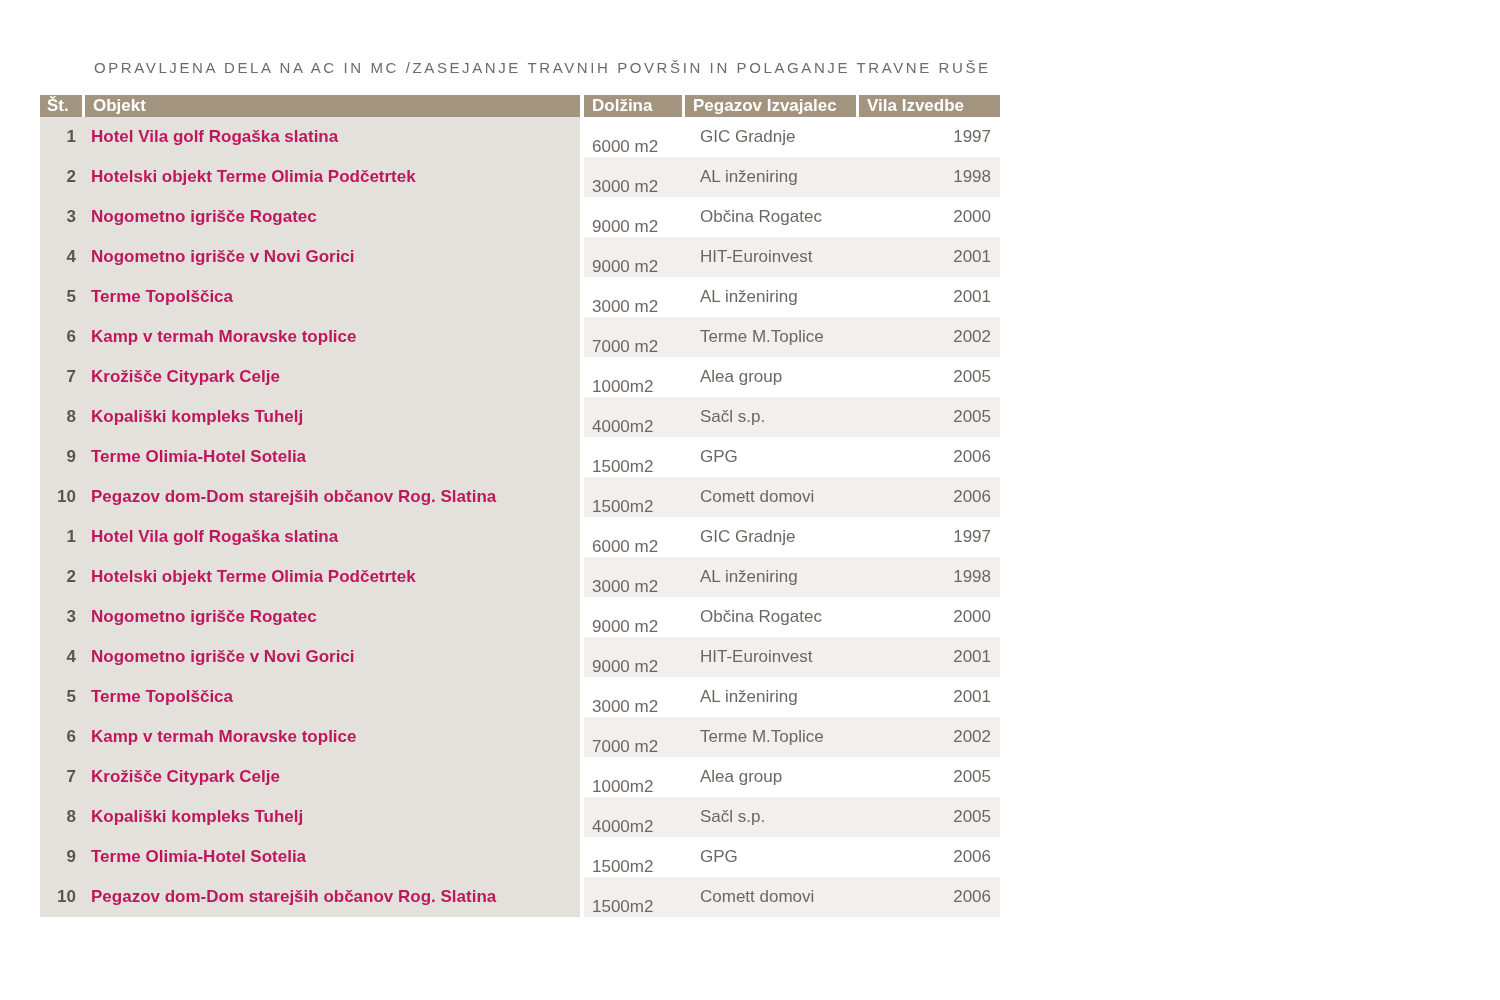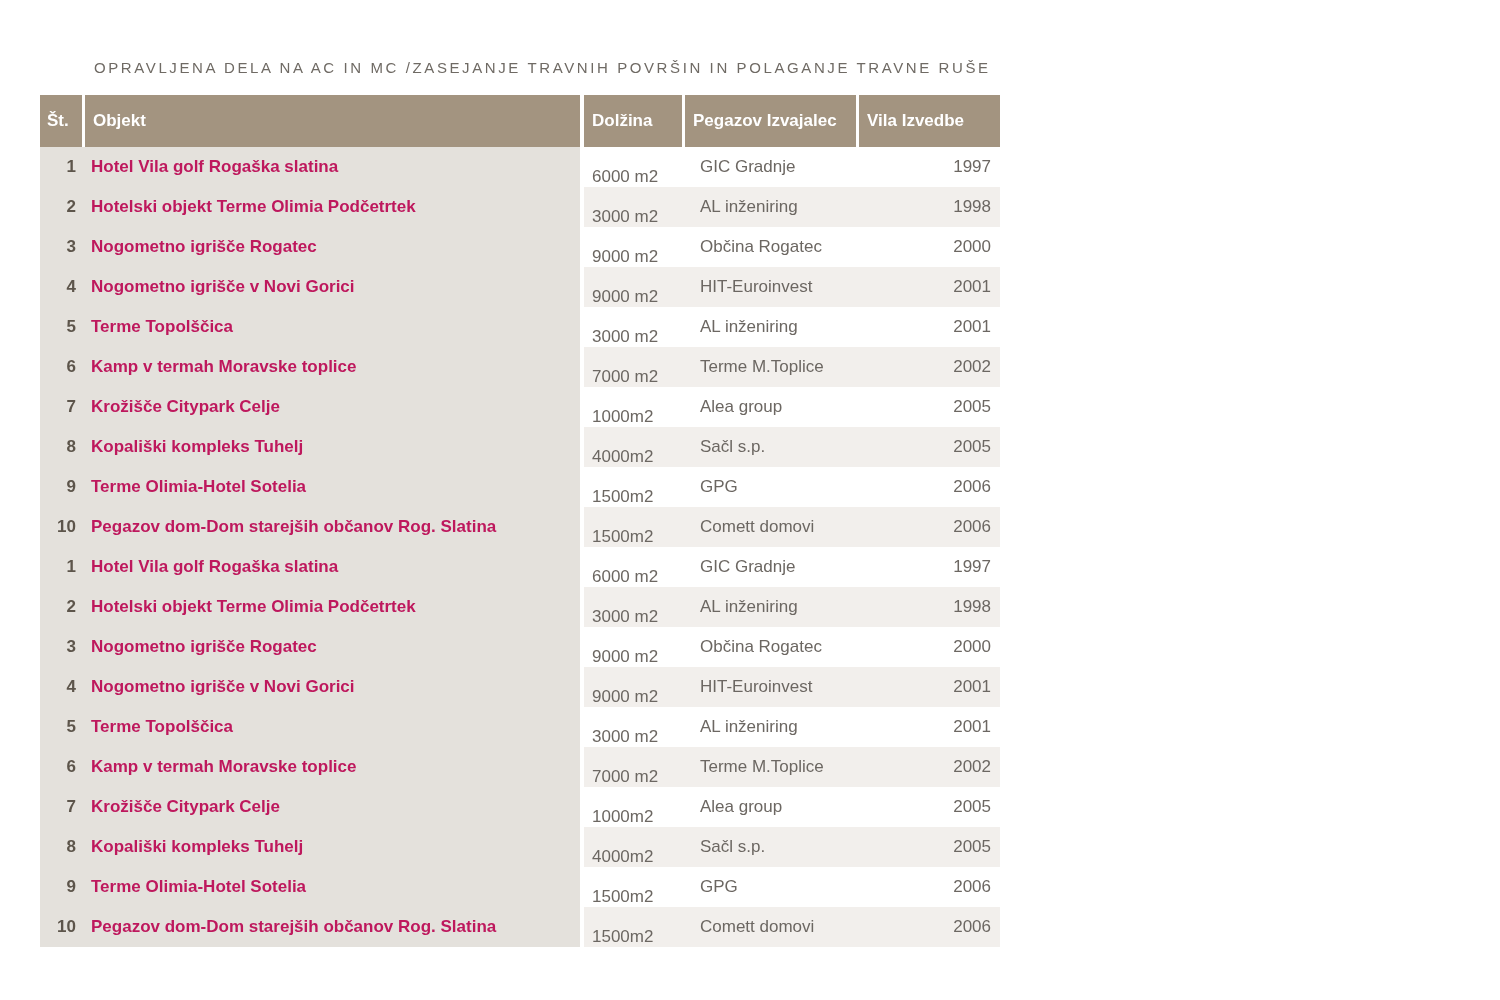--- a/index.html
+++ b/index.html
@@ -21,21 +21,21 @@
     margin-left:37px;
   }
   .table{
     position:absolute;
     left:40px;top:95px;
     width:960px;
   }
   
   .thead{
     display:flex;
-    height:52px;
+    height:22px;
     background:#ffffff;
   }
   .th{
     background:#a39480;
     color:#ffffff;
     font-size:17px;
     font-weight:700;
     display:flex;
     align-items:center;
     box-sizing:border-box;

